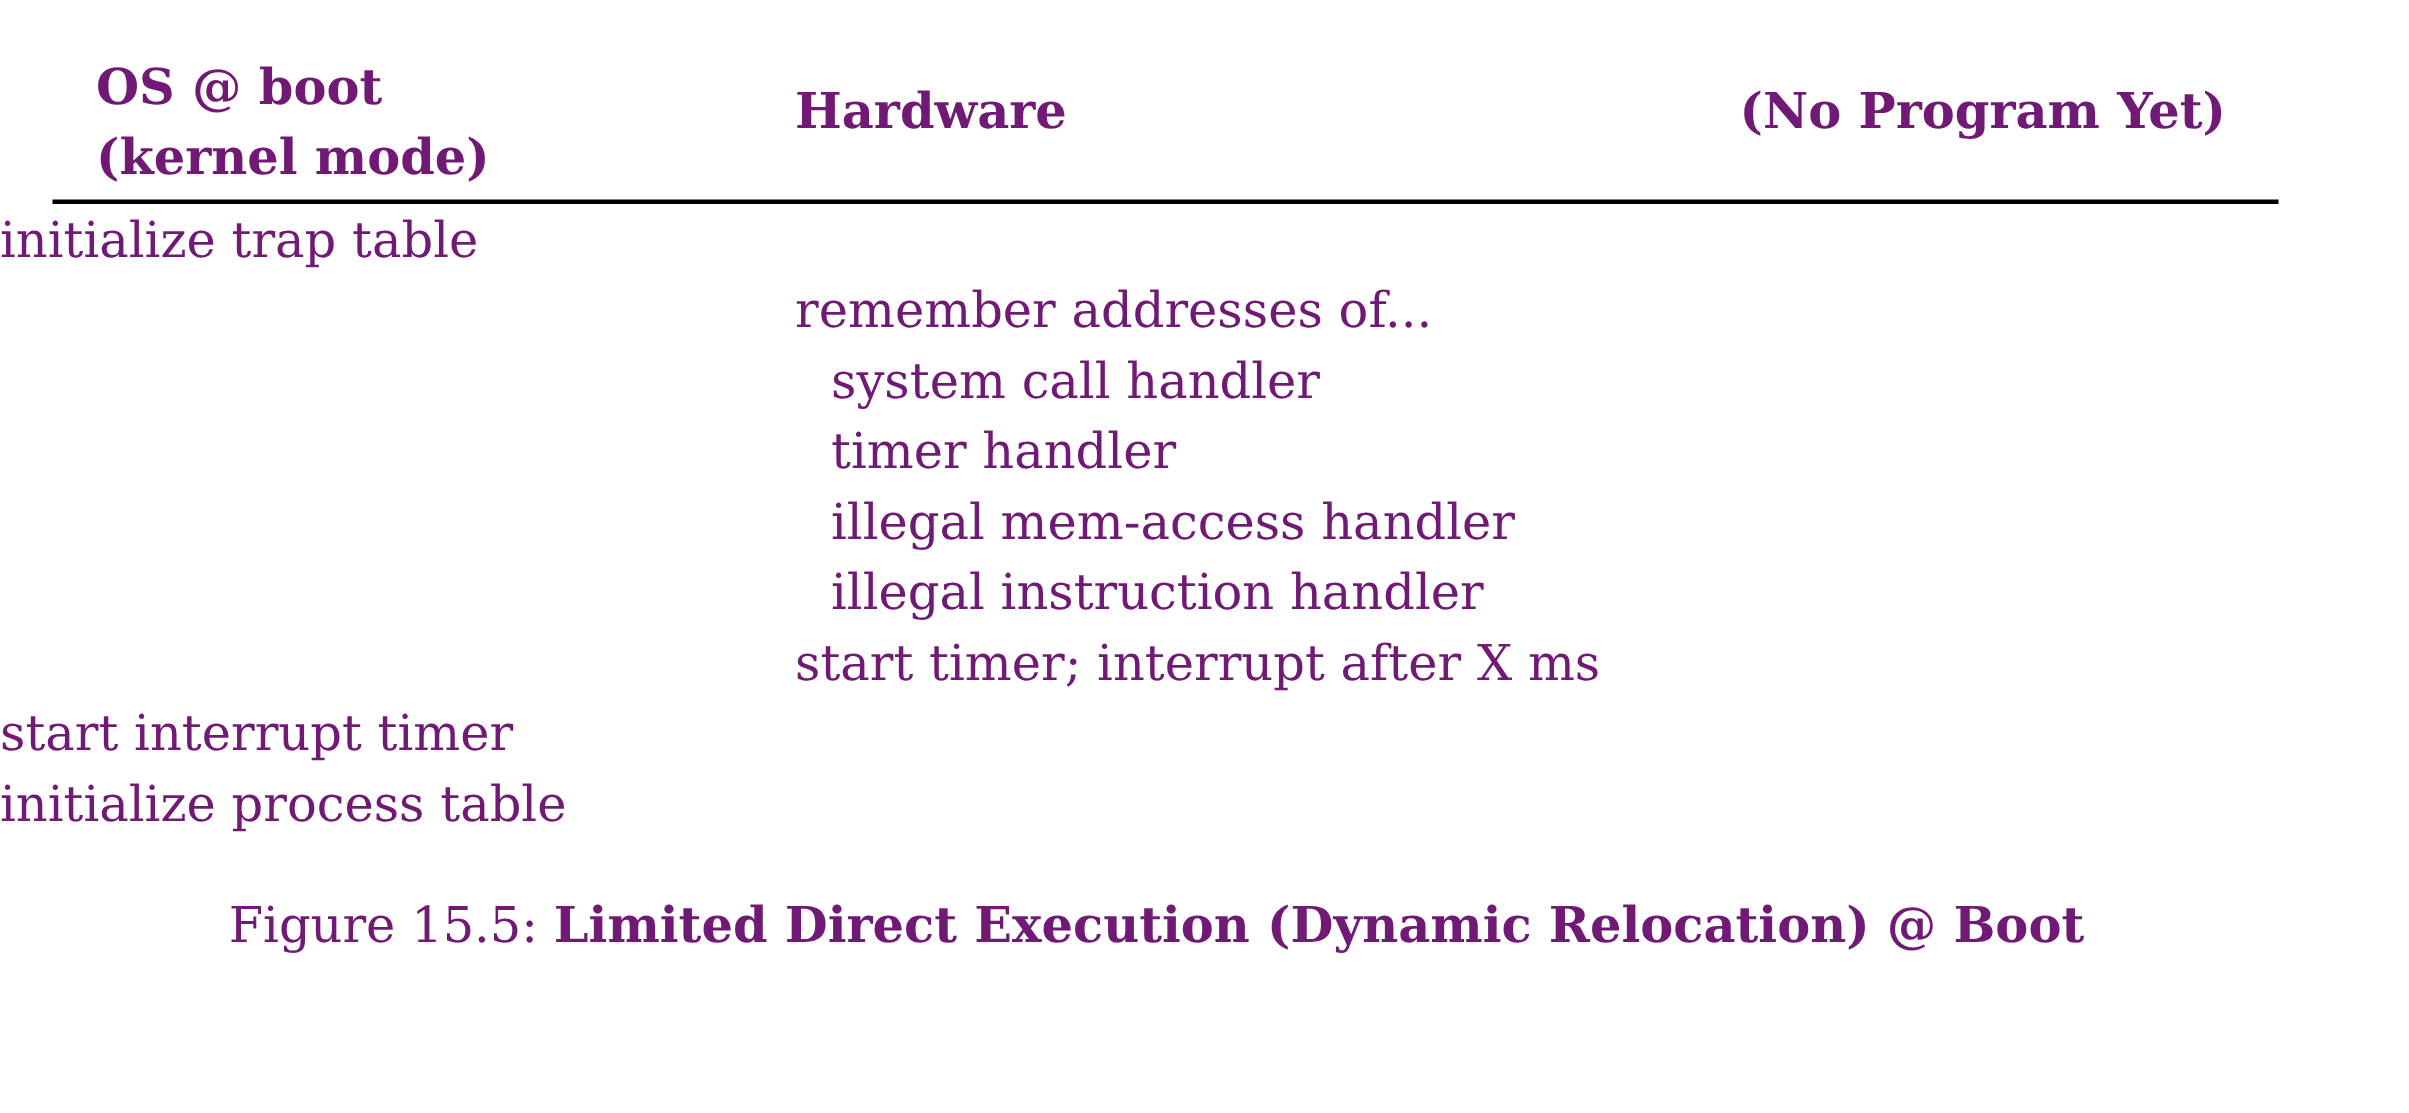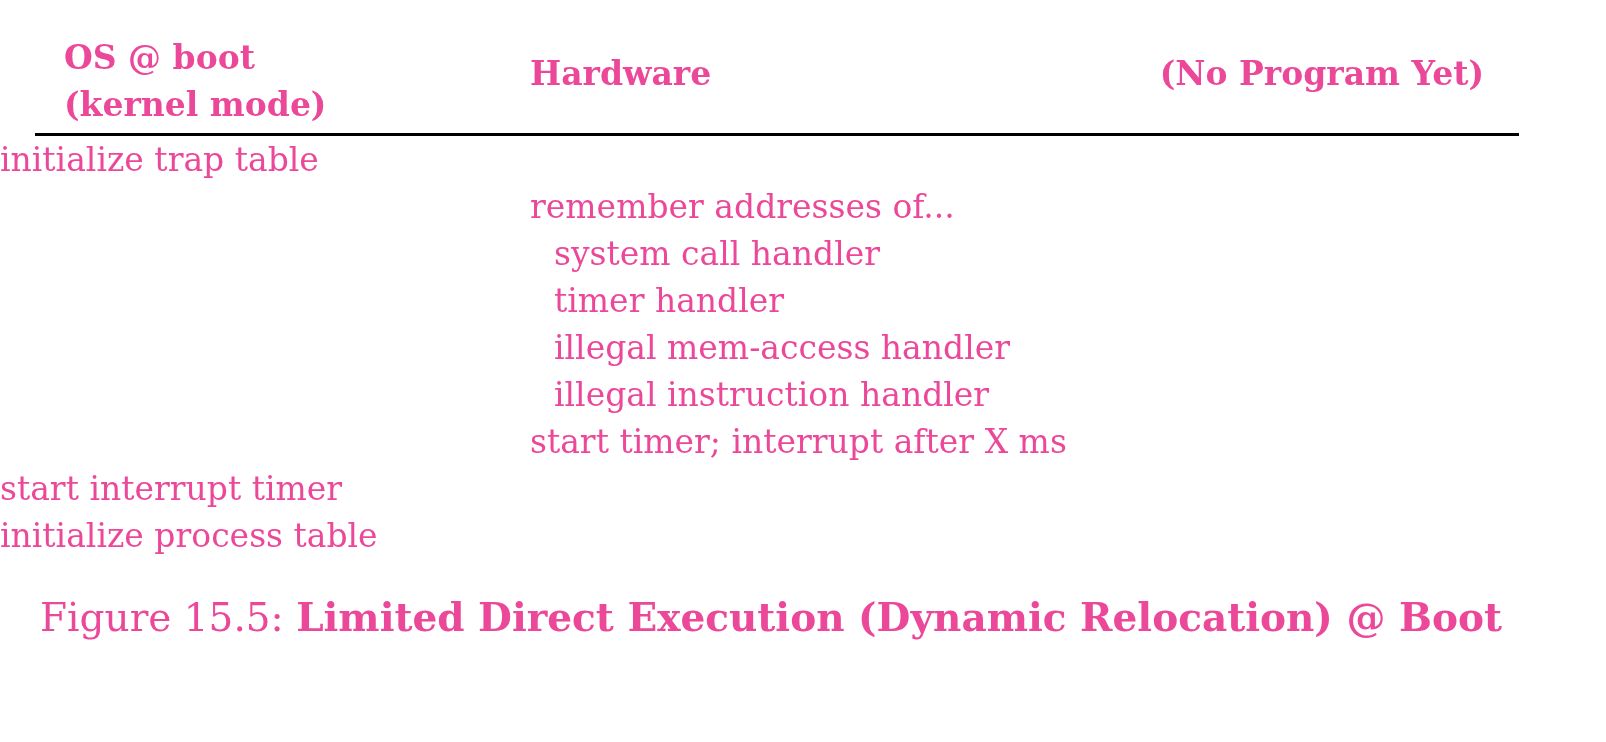--- a/index.html
+++ b/index.html
@@ -2,21 +2,21 @@
 <html><head>
 <meta charset="utf-8">
 <style>
   * { margin: 0; padding: 0; box-sizing: border-box; }
   html, body { background: #ffffff; }
   .page {
     position: relative;
     width: 1606px;
     height: 742px;
     background: #ffffff;
-    color: #ec4899;
+    color: #701a75;
     font-family: "DejaVu Serif", "Liberation Serif", serif;
     font-size: 33px;
     overflow: hidden;
   }
   .table-area {
     padding-top: 34px;
   }
   .line {
     line-height: 47px;
     white-space: pre;
@@ -49,21 +49,21 @@
     background: #000000;
   }
   
   .col-os { font-weight: normal; }
   .col-hw { padding-left: 530px; }
   .col-hw-indent { padding-left: 554px; }
   .caption {
     margin-top: 34px;
     padding-right: 64px;
     text-align: center;
-    font-size: 39px;
+    font-size: 33px;
     line-height: 48px;
     white-space: pre;
   }
   .caption .title { font-weight: bold; }
 </style>
 </head>
 <body>
 
 <div class="page">
 

